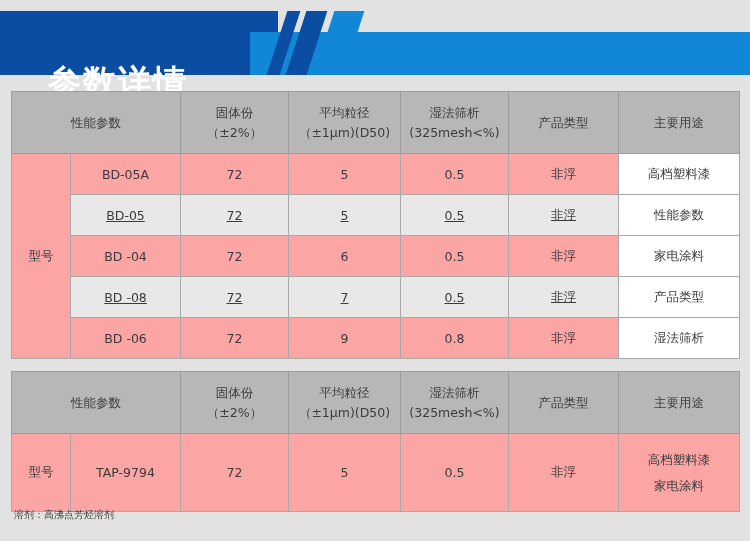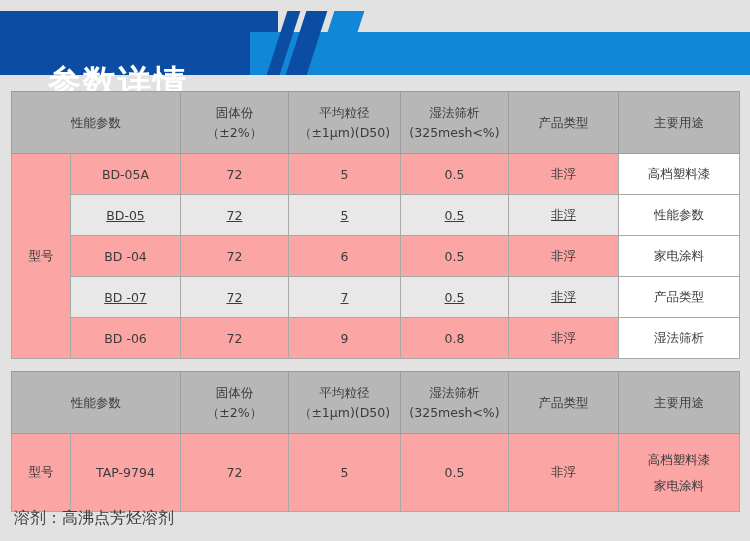--- a/index.html
+++ b/index.html
@@ -123,21 +123,21 @@
   .cell-use { background: #ffffff !important; }
 
   .two-line { line-height: 2.05; }
 
   .tbl-2 .body-row td { height: 78px; }
 
   .footnote {
     position: absolute;
     left: 14px;
     top: 508px;
-    font-size: 16px;
+    font-size: 10px;
     color: #3b3b3b;
   }
 </style>
 </head>
 <body>
 
 <div class="banner">
   <div class="banner-dark"></div>
   <div class="banner-light"></div>
   <div class="slash slash-a"></div>
@@ -197,21 +197,21 @@
     <tr class="body-row">
       <td class="shade">BD -04</td>
       <td class="shade">72</td>
       <td class="shade">6</td>
       <td class="shade">0.5</td>
       <td class="shade">非浮</td>
       <td class="cell-use">家电涂料</td>
     </tr>
 
     <tr class="body-row shaded">
-      <td class="shade">BD -07</td>
+      <td class="shade">BD -08</td>
       <td class="shade">72</td>
       <td class="shade">7</td>
       <td class="shade">0.5</td>
       <td class="shade">非浮</td>
       <td class="cell-use">产品类型</td>
     </tr>
 
     <tr class="body-row">
       <td class="shade">BD -06</td>
       <td class="shade">72</td>

